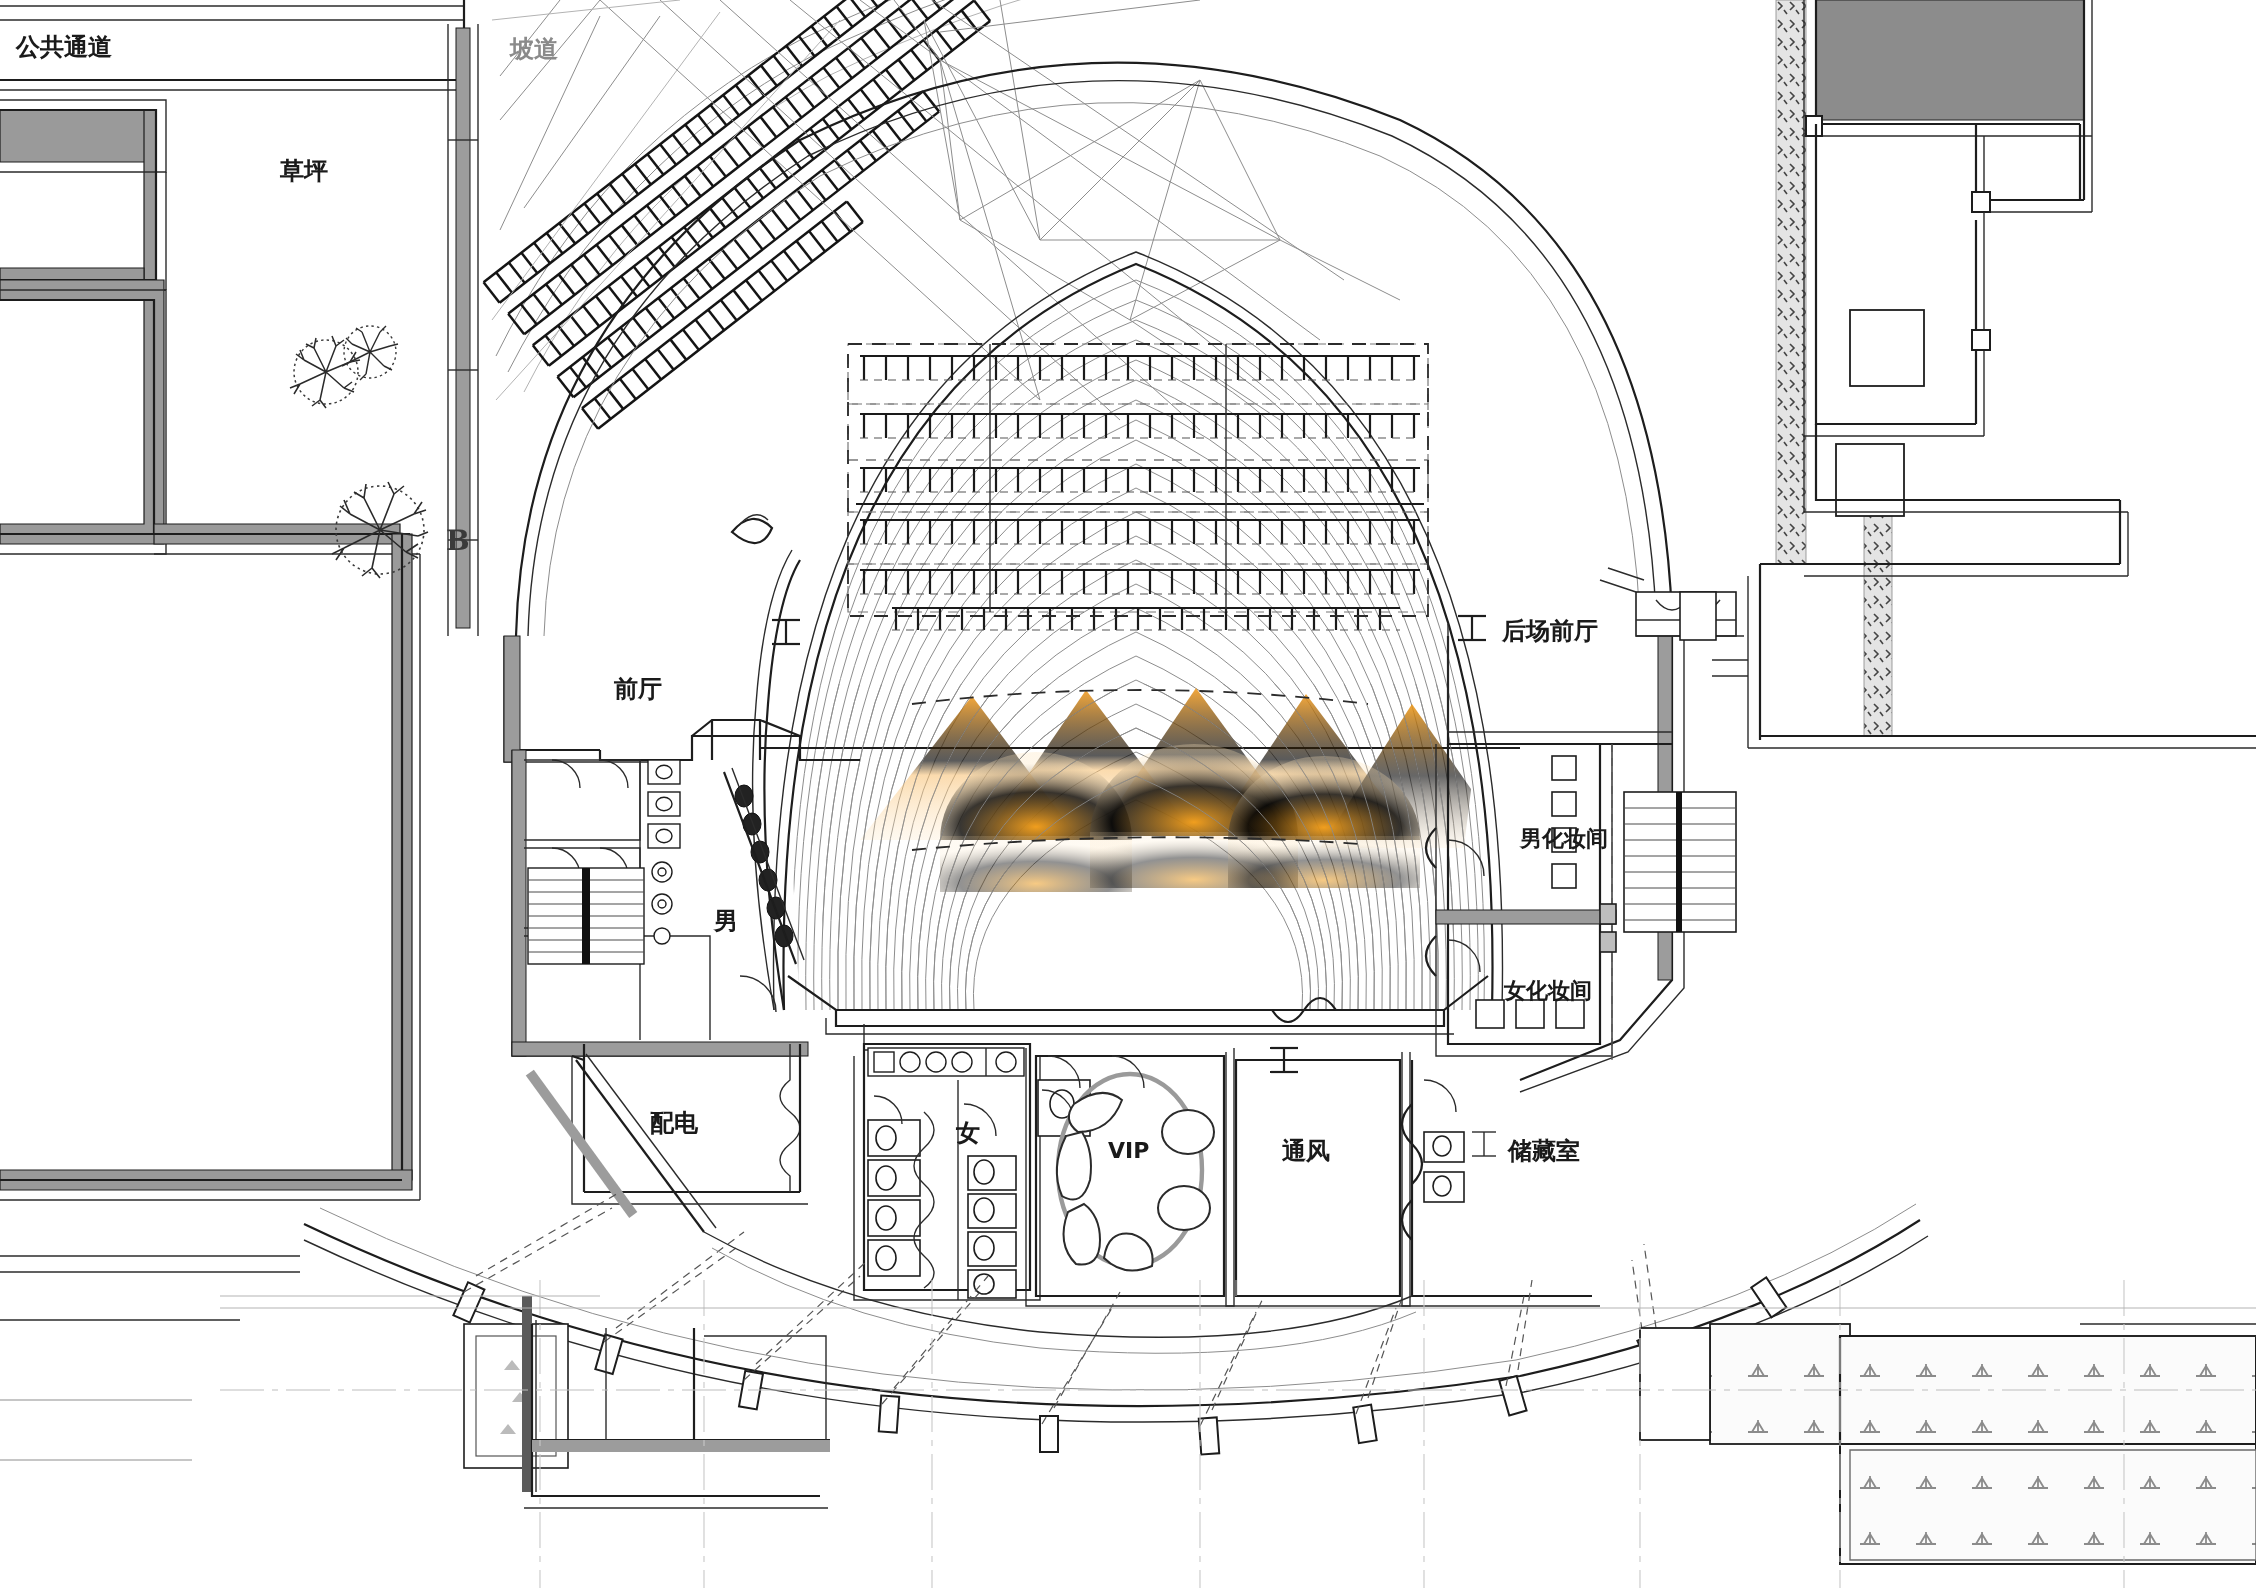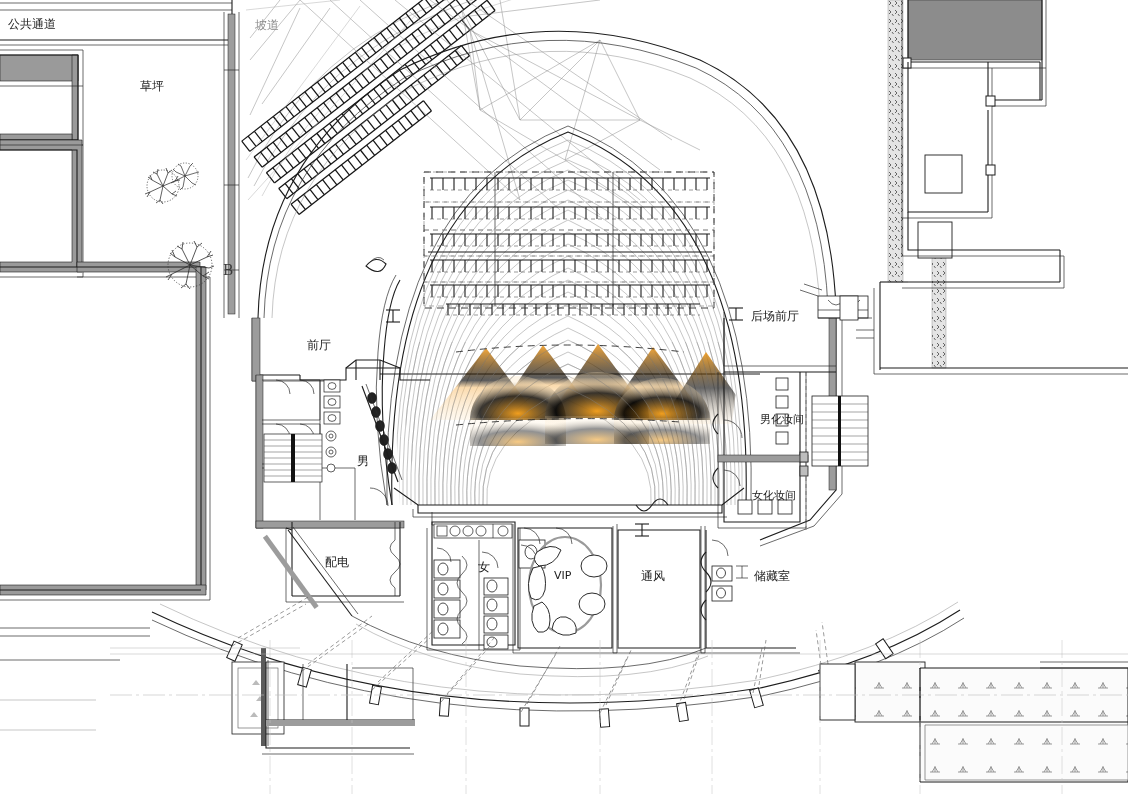--- a/index.html
+++ b/index.html
@@ -1,21 +1,21 @@
 <!DOCTYPE html>
 <html><head>
 <meta charset="utf-8">
 <title>Theatre Floor Plan</title>
 <style>
   html,body{margin:0;padding:0;background:#ffffff;}
   body{
     font-family:"DejaVu Sans","Liberation Sans",sans-serif;
     width:1128px;height:794px;overflow:hidden;position:relative;
   }
-  #stage{position:absolute;left:0;top:0;width:1128px;height:794px;background:#fff;}
+  #stage{position:absolute;left:0;top:0;width:1128px;height:794px;background:#fff;font-weight:bold;}
   svg{display:block;position:absolute;left:0;top:0;}
   .lbl{
     font-family:"DejaVu Sans","Liberation Sans",sans-serif;
     fill:#1a1a1a;
     font-size:12px;
     dominant-baseline:middle;
   }
   .lbl-sm{font-size:11px;}
   .lbl-grey{fill:#8a8a8a;}
   .lbl-grid{font-size:14px;fill:#3a3a3a;font-family:"DejaVu Serif","Liberation Serif",serif;}

